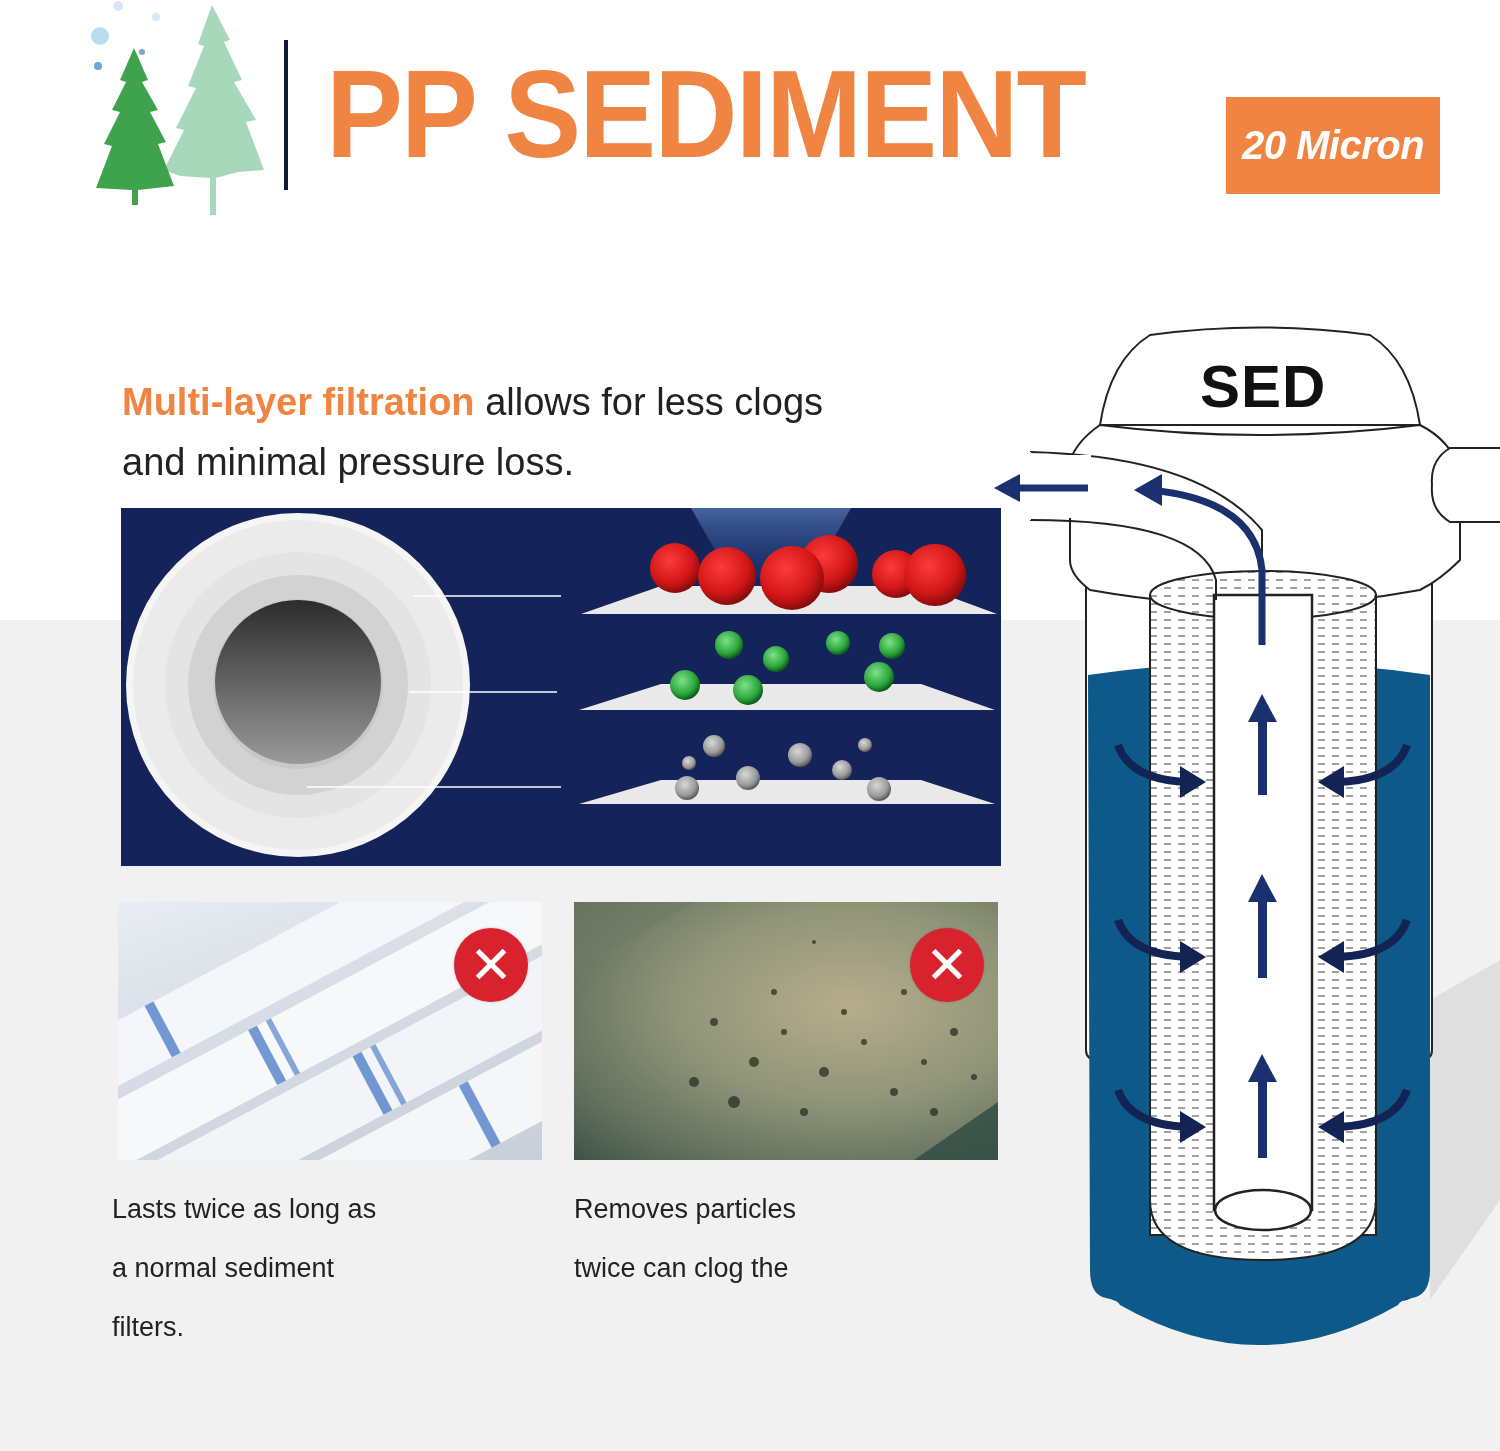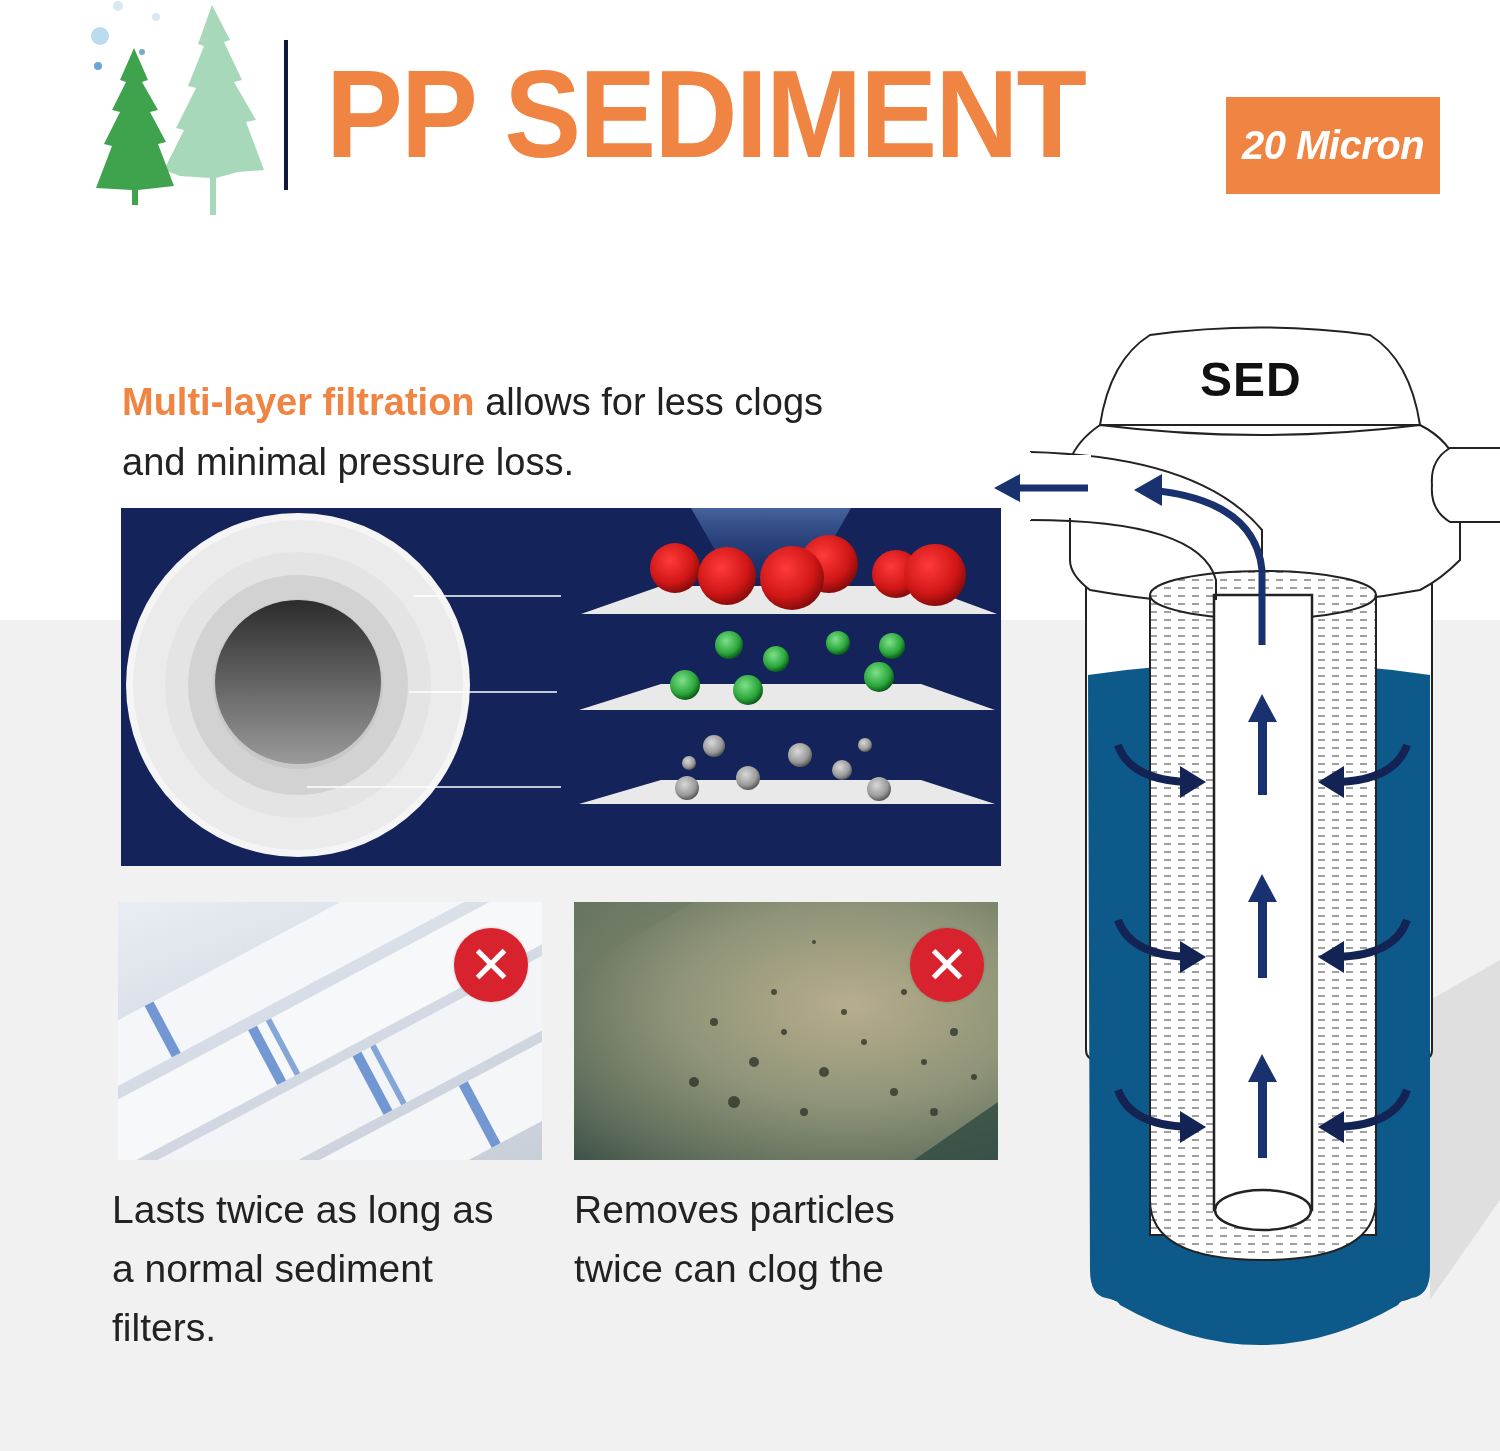--- a/index.html
+++ b/index.html
@@ -55,29 +55,29 @@
     background: radial-gradient(ellipse at 65% 40%, #b7ad8c 0%, #8f9478 45%, #5f6e5c 80%, #3f5248 100%);
   }
   .x-badge {
     position: absolute; width: 74px; height: 74px; border-radius: 50%;
     background: #d8232f; display: flex; align-items: center; justify-content: center;
     box-shadow: 0 0 3px rgba(0,0,0,.2);
   }
   .x-badge span { color: #fff; font-size: 52px; line-height: 1; font-weight: 400; }
 
   .caption {
-    top: 1180px; font-size: 39px; line-height: 59px; color: #222;
+    top: 1180px; font-size: 27px; line-height: 59px; color: #222;
   }
   .caption-1 { left: 112px; width: 440px; }
   .caption-2 { left: 574px; width: 400px; }
 
   
   .housing { left: 990px; top: 320px; width: 510px; height: 1060px; }
   .sed-label {
-    left: 1200px; top: 352px; font-size: 48px; font-weight: 700; color: #111;
+    left: 1200px; top: 352px; font-size: 60px; font-weight: 700; color: #111;
     letter-spacing: 1px;
   }
 </style>
 </head>
 <body>
 
 <div class="bg-lower"></div>
 
 <svg class="abs logo" viewBox="0 0 180 220">
   <circle cx="12" cy="36" r="9" fill="#b9dcef"></circle>

